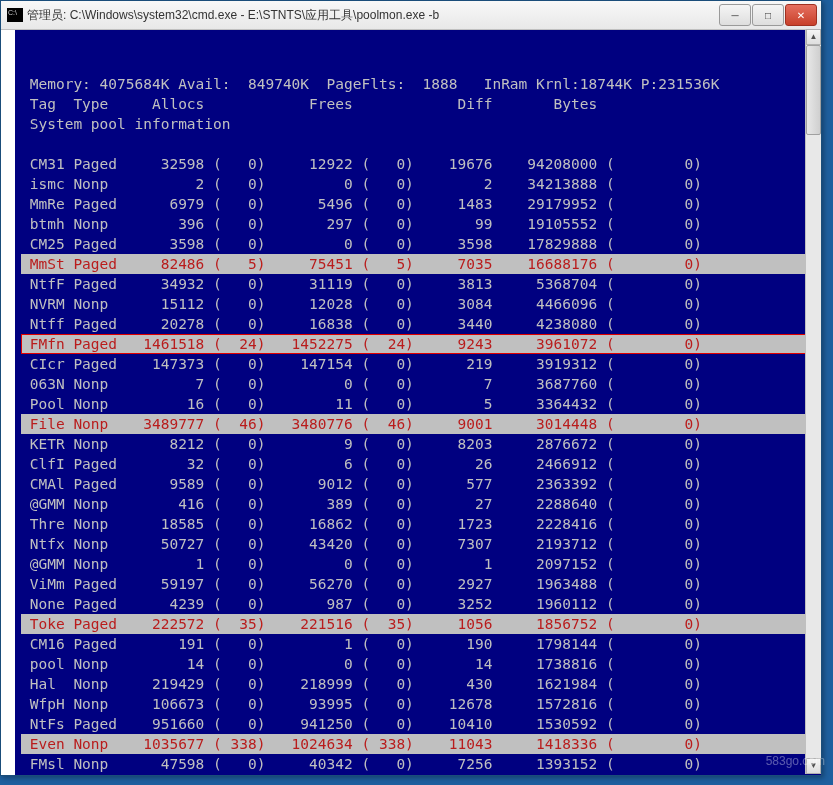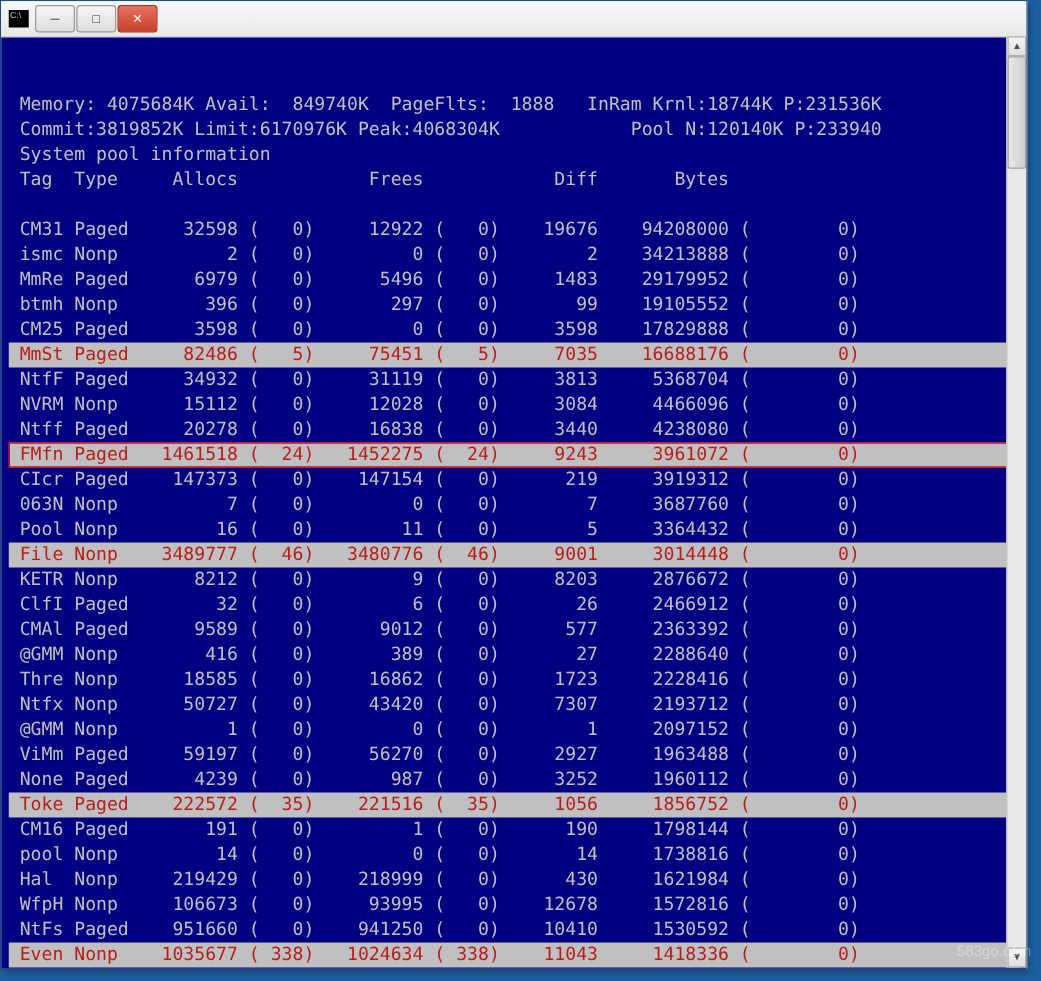--- a/index.html
+++ b/index.html
@@ -80,20 +80,21 @@
     font-family: "Lucida Console", Consolas, monospace;
     font-size: 14.5px;
     line-height: 20px;
     padding: 4px 6px;
     white-space: pre;
     letter-spacing: 0;
     height: 745px;
     box-sizing: border-box;
     overflow: hidden;
     position: relative;
+    margin-left: 14px;
   }
   .row {
     display: block;
   }
   .hl {
     background: #c0c0c0;
     color: #b91c1c;
     display: block;
   }
   .redbox {
@@ -137,28 +138,29 @@
     font-size: 12px;
     font-family: Arial, sans-serif;
   }
 </style>
 </head>
 <body>
 
 <div class="window">
   <div class="titlebar">
     <span class="icon"></span>
+    <span class="title">管理员: C:\Windows\system32\cmd.exe - E:\STNTS\应用工具\poolmon.exe  -b</span>
     <div class="winbtns">
       <div class="winbtn">─</div>
       <div class="winbtn">□</div>
       <div class="winbtn close">✕</div>
     </div>
   </div>
   <div class="console" id="console">
-  <span class="row"> Memory: 4075684K Avail:  849740K  PageFlts:  1888   InRam Krnl:18744K P:231536K</span><span class="row"> Commit:3819852K Limit:6170976K Peak:4068304K            Pool N:120140K P:233940</span><span class="row"> System pool information</span><span class="row"> Tag  Type     Allocs            Frees            Diff       Bytes              </span>
+  <span class="row"> Memory: 4075684K Avail:  849740K  PageFlts:  1888   InRam Krnl:18744K P:231536K</span><span class="row"> Tag  Type     Allocs            Frees            Diff       Bytes              </span><span class="row"> System pool information</span>
 <span class="row"> CM31 Paged     32598 (   0)     12922 (   0)    19676    94208000 (        0)</span><span class="row"> ismc Nonp          2 (   0)         0 (   0)        2    34213888 (        0)</span><span class="row"> MmRe Paged      6979 (   0)      5496 (   0)     1483    29179952 (        0)</span><span class="row"> btmh Nonp        396 (   0)       297 (   0)       99    19105552 (        0)</span><span class="row"> CM25 Paged      3598 (   0)         0 (   0)     3598    17829888 (        0)</span><span class="hl"> MmSt Paged     82486 (   5)     75451 (   5)     7035    16688176 (        0)</span><span class="row"> NtfF Paged     34932 (   0)     31119 (   0)     3813     5368704 (        0)</span><span class="row"> NVRM Nonp      15112 (   0)     12028 (   0)     3084     4466096 (        0)</span><span class="row"> Ntff Paged     20278 (   0)     16838 (   0)     3440     4238080 (        0)</span><span class="hl redbox"> FMfn Paged   1461518 (  24)   1452275 (  24)     9243     3961072 (        0)</span><span class="row"> CIcr Paged    147373 (   0)    147154 (   0)      219     3919312 (        0)</span><span class="row"> 063N Nonp          7 (   0)         0 (   0)        7     3687760 (        0)</span><span class="row"> Pool Nonp         16 (   0)        11 (   0)        5     3364432 (        0)</span><span class="hl"> File Nonp    3489777 (  46)   3480776 (  46)     9001     3014448 (        0)</span><span class="row"> KETR Nonp       8212 (   0)         9 (   0)     8203     2876672 (        0)</span><span class="row"> ClfI Paged        32 (   0)         6 (   0)       26     2466912 (        0)</span><span class="row"> CMAl Paged      9589 (   0)      9012 (   0)      577     2363392 (        0)</span><span class="row"> @GMM Nonp        416 (   0)       389 (   0)       27     2288640 (        0)</span><span class="row"> Thre Nonp      18585 (   0)     16862 (   0)     1723     2228416 (        0)</span><span class="row"> Ntfx Nonp      50727 (   0)     43420 (   0)     7307     2193712 (        0)</span><span class="row"> @GMM Nonp          1 (   0)         0 (   0)        1     2097152 (        0)</span><span class="row"> ViMm Paged     59197 (   0)     56270 (   0)     2927     1963488 (        0)</span><span class="row"> None Paged      4239 (   0)       987 (   0)     3252     1960112 (        0)</span><span class="hl"> Toke Paged    222572 (  35)    221516 (  35)     1056     1856752 (        0)</span><span class="row"> CM16 Paged       191 (   0)         1 (   0)      190     1798144 (        0)</span><span class="row"> pool Nonp         14 (   0)         0 (   0)       14     1738816 (        0)</span><span class="row"> Hal  Nonp     219429 (   0)    218999 (   0)      430     1621984 (        0)</span><span class="row"> WfpH Nonp     106673 (   0)     93995 (   0)    12678     1572816 (        0)</span><span class="row"> NtFs Paged    951660 (   0)    941250 (   0)    10410     1530592 (        0)</span><span class="hl"> Even Nonp    1035677 ( 338)   1024634 ( 338)    11043     1418336 (        0)</span><span class="row"> FMsl Nonp      47598 (   0)     40342 (   0)     7256     1393152 (        0)</span></div>
   <div class="scrollbar">
     <div class="scrollbtn">▲</div>
     <div class="scrollthumb"></div>
     <div style="flex:1"></div>
     <div class="scrollbtn" style="position:absolute;bottom:0">▼</div>
   </div>
 </div>
 
 <div class="watermark">583go.com</div>

